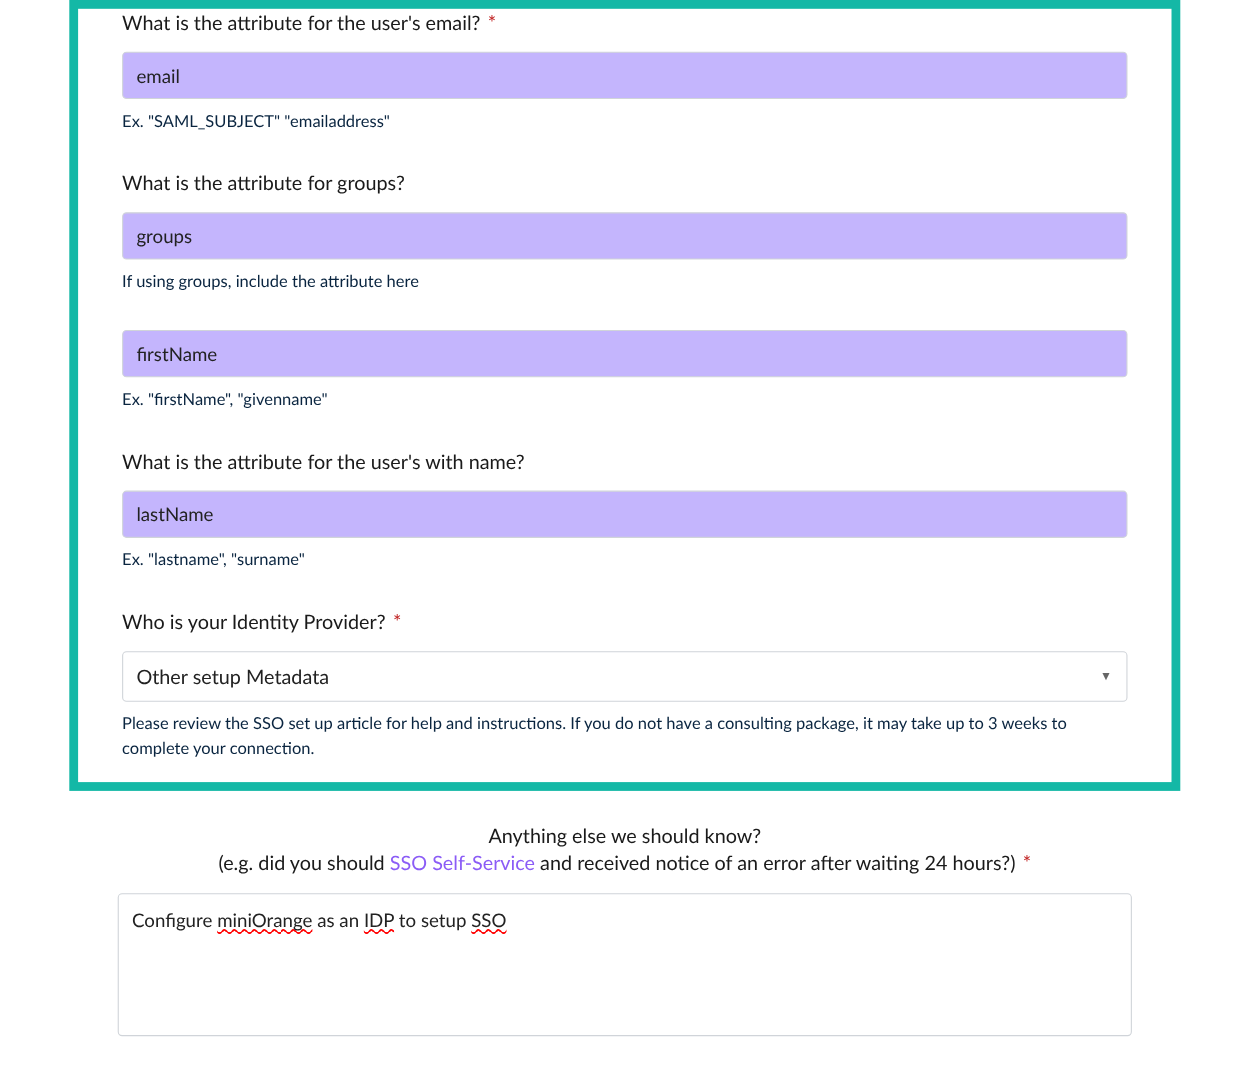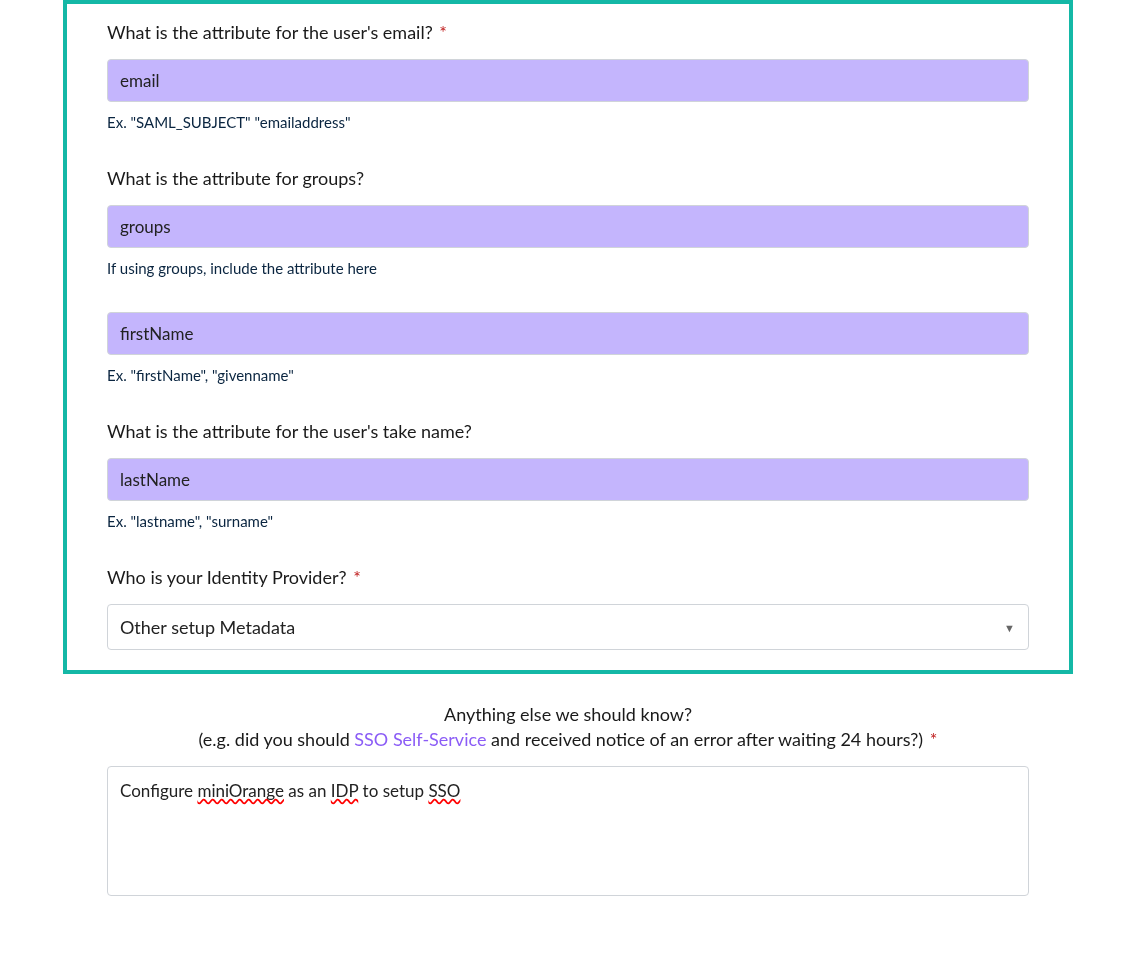--- a/index.html
+++ b/index.html
@@ -8,22 +8,22 @@
       font-size: 16px;
       color: #1a1a1a;
       background: #fff;
       padding: 0 50px 20px 50px;
     }
     .outer {
       width: 1010px;
       margin: 0 auto;
     }
     .highlighted-section {
-      border: 4px solid #14b8a6;
-      padding: 16px 40px 20px 40px;
+      border: 8px solid #14b8a6;
+      padding: 0 40px 20px 40px;
       margin-bottom: 28px;
     }
     .form-group {
       margin-bottom: 32px;
     }
     .form-group:last-child {
       margin-bottom: 0;
     }
     .form-label {
       font-size: 18px;
@@ -131,35 +131,36 @@
       <div class="helper-text">If using groups, include the attribute here</div>
     </div>
 
     <div class="form-group">
       <input type="text" class="text-input" value="firstName" style="">
       <div class="helper-text">Ex. "firstName", "givenname"</div>
     </div>
 
     <div class="form-group">
       <label class="form-label">
-        <span>What is the attribute for the user's take name?</span>
+        <span>What is the attribute for the user's with name?</span>
       </label>
       <input type="text" class="text-input" value="lastName" style="">
       <div class="helper-text">Ex. "lastname", "surname"</div>
     </div>
 
     <div class="form-group">
       <label class="form-label">
         <span>Who is your Identity Provider?</span>
         <span class="required">*</span>
       </label>
       <div class="select-wrapper">
         <button type="button" class="select-input">Other setup Metadata</button>
         <span class="select-caret">▼</span>
       </div>
+      <div class="helper-text">Please review the SSO set up article for help and instructions. If you do not have a consulting package, it may take up to 3 weeks to complete your connection.</div>
     </div>
 
   </div>
 
   <div class="below-section">
     <div class="form-group">
       <label class="form-label">
         <span class="label-line2">Anything else we should know?</span>
         <span class="label-line2">
           <span>(e.g. did you should </span><a href="#" class="link">SSO Self-Service</a><span> and received notice of an error after waiting 24 hours?)</span>

